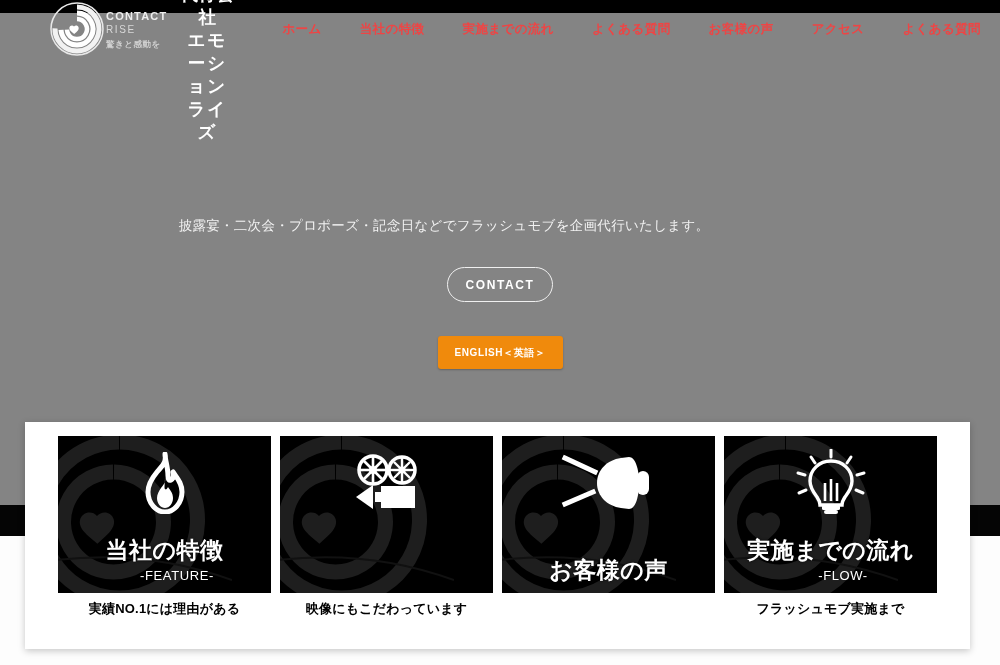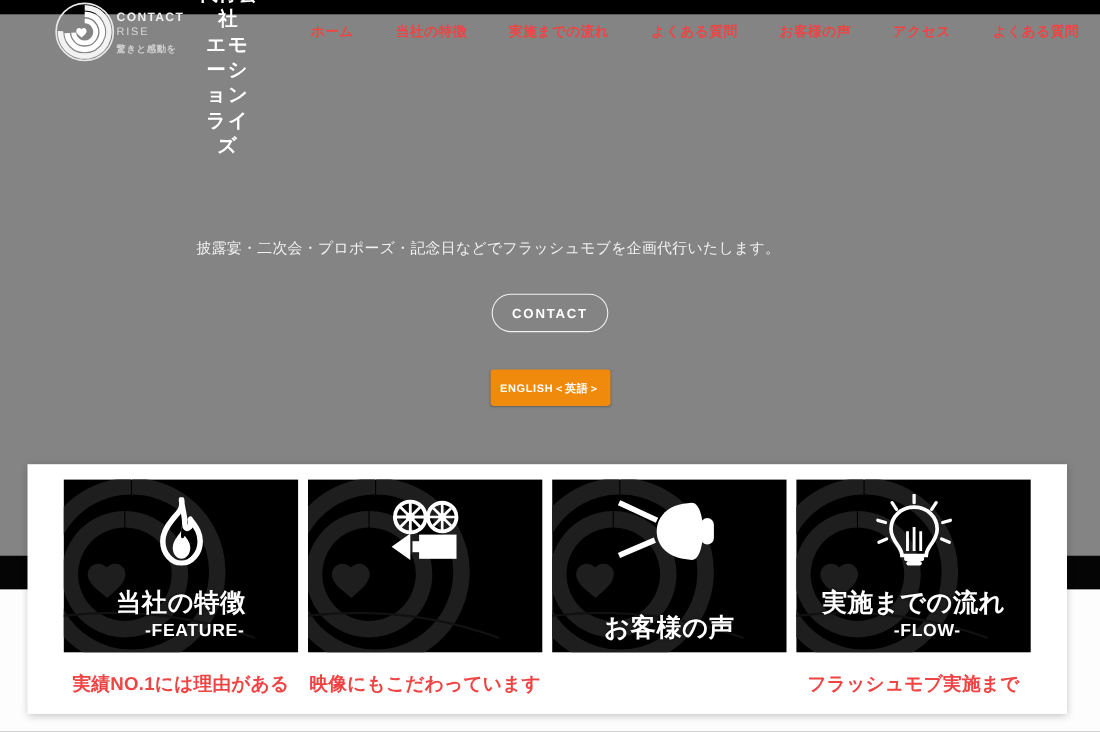--- a/index.html
+++ b/index.html
@@ -88,21 +88,21 @@
     color:#ffffff; font-size:12px; font-weight:bold; letter-spacing:1.6px;
     display:flex; align-items:center; justify-content:center;
     cursor:pointer; z-index:5; background:transparent;
   }
 
   .lang-row{
     position:absolute; left:0; top:336px; width:1000px; z-index:5;
     display:flex; justify-content:center; gap:58px;
   }
   .lang-btn{
-    width:109px; height:33px; background:#f08a0c; border-radius:3px;
+    width:125px; height:33px; background:#f08a0c; border-radius:3px;
     color:#ffffff; font-size:10px; font-weight:bold; letter-spacing:0.6px;
     display:flex; align-items:center; justify-content:center; cursor:pointer;
     box-shadow:0 1px 2px rgba(0,0,0,0.25);
   }
 
   
   .panel{
     position:absolute; left:25px; top:422px; width:945px; height:227px;
     background:#ffffff; z-index:7;
     box-shadow:0 2px 7px rgba(0,0,0,0.22);
@@ -127,25 +127,25 @@
   }
   .card-titles{
     position:absolute; left:0; bottom:10px; width:213px; text-align:center;
     color:#ffffff;
   }
   .card-jp{
     font-size:23px; font-weight:bold; letter-spacing:0.5px; line-height:1.1;
     text-shadow:0 0 3px rgba(0,0,0,0.8);
   }
   .card-en{
-    font-size:16px; font-weight:bold; letter-spacing:0.6px; margin-top:5px;margin-left:25px;
+    font-size:13px; font-weight:normal; letter-spacing:0.6px; margin-top:5px;margin-left:25px;
   }
   .card-caption{
-    margin-top:17px; text-align:center; color:#ef4444;
-    font-size:17px; font-weight:bold; letter-spacing:0.2px;
+    margin-top:7px; text-align:center; color:#000000;
+    font-size:13px; font-weight:bold; letter-spacing:0.2px;
   }
 </style>
 </head>
 <body>
 
 <div class="hero-bg"></div>
 <div class="top-strip"></div>
 <div class="black-band"></div>
 <div class="lower-bg"></div>
 

